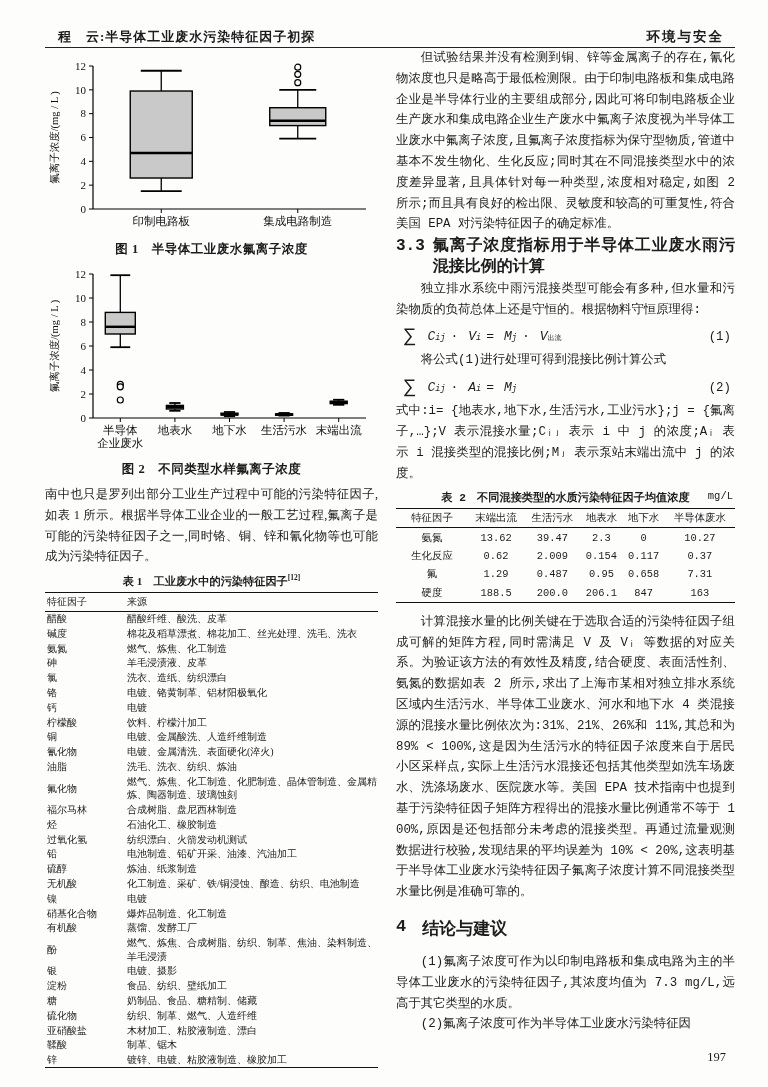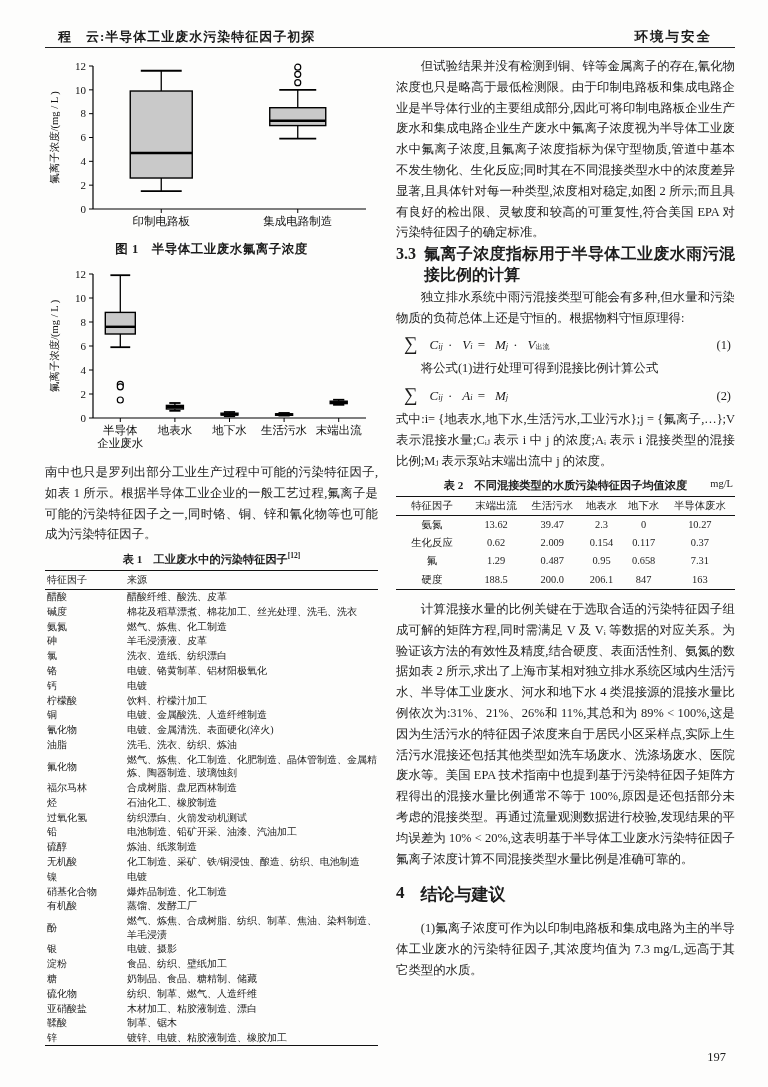--- a/index.html
+++ b/index.html
@@ -1,23 +1,23 @@
 <!DOCTYPE html>
 <html><head>
 <meta charset="utf-8">
 <style>
   html,body{margin:0;padding:0;background:#e8e8e8;}
   .page{position:relative;width:768px;height:1087px;background:#fdfdfc;margin:0 auto;
         font-family:"Liberation Serif","DejaVu Serif",serif;color:#1c1c1c;overflow:hidden;}
   .hdr-left{position:absolute;left:58px;top:28px;font-size:13px;font-weight:bold;letter-spacing:1px;}
-  .hdr-right{position:absolute;right:56px;top:28px;font-size:13.5px;font-weight:bold;letter-spacing:2px;}
+  .hdr-right{position:absolute;right:44px;top:28px;font-size:13.5px;font-weight:bold;letter-spacing:2px;}
   .hdr-rule{position:absolute;left:45px;right:33px;top:47px;border-top:1.6px solid #222;}
 
   .col-left{position:absolute;left:45px;top:56px;width:333px;}
-  .col-right{position:absolute;left:396px;top:56px;width:339px;}
+  .col-right{position:absolute;left:396px;top:48px;width:339px;font-family:Liberation Mono, monospace;}
 
   .body-text{font-size:12.4px;line-height:20.8px;text-align:justify;word-break:break-all;margin:0;}
   .indent{text-indent:2em;}
 
   .fig{margin:0 0 2px 0;}
   svg text{font-family:"Liberation Serif","DejaVu Serif",serif;fill:#111;}
   .fig-caption{font-size:12.5px;font-weight:bold;text-align:center;margin:1px 0 6px 0;letter-spacing:0.5px;}
 
   .tbl-caption{font-size:11.2px;font-weight:bold;text-align:center;margin:6px 0 3px 0;position:relative;}
   .tbl-caption .unit{position:absolute;right:2px;font-weight:normal;font-size:10.5px;}
@@ -157,20 +157,21 @@
           <line x1="230.6" y1="150.4" x2="247.6" y2="150.4" stroke="#000" stroke-width="2.4"></line>
           <line x1="293.7" y1="154" x2="293.7" y2="158" stroke="#000" stroke-width="1"></line>
           <text x="293.7" y="170" text-anchor="middle" font-size="11.5">末端出流</text>
           <line x1="293.7" y1="135.76" x2="293.7" y2="137.2" stroke="#000" stroke-width="1.3"></line>
           <line x1="293.7" y1="139.6" x2="293.7" y2="140.8" stroke="#000" stroke-width="1.3"></line>
           <line x1="288.09" y1="135.76" x2="299.31" y2="135.76" stroke="#000" stroke-width="1.8"></line>
           <line x1="288.09" y1="140.8" x2="299.31" y2="140.8" stroke="#000" stroke-width="1.8"></line>
           <rect x="285.2" y="137.2" width="17" height="2.4000000000000057" fill="#c9c9c9" stroke="#000" stroke-width="1.4"></rect>
           <line x1="285.2" y1="138.4" x2="302.2" y2="138.4" stroke="#000" stroke-width="2.4"></line>
         </svg>
+      <div class="fig-caption">图 2　不同类型水样氟离子浓度</div>
     </div>
 
     <p class="body-text">南中也只是罗列出部分工业生产过程中可能的污染特征因子,如表 1 所示。根据半导体工业企业的一般工艺过程,氟离子是可能的污染特征因子之一,同时铬、铜、锌和氰化物等也可能成为污染特征因子。</p>
 
     <div class="tbl-caption">
       <span>表 1　工业废水中的污染特征因子</span><sup>[12]</sup>
     </div>
     <table class="tbl t1">
       <thead>
         <tr>
@@ -394,16 +395,17 @@
     </table>
 
     <p class="body-text indent" style="margin-top:9px;">计算混接水量的比例关键在于选取合适的污染特征因子组成可解的矩阵方程,同时需满足 V 及 Vᵢ 等数据的对应关系。为验证该方法的有效性及精度,结合硬度、表面活性剂、氨氮的数据如表 2 所示,求出了上海市某相对独立排水系统区域内生活污水、半导体工业废水、河水和地下水 4 类混接源的混接水量比例依次为:31%、21%、26%和 11%,其总和为 89% &lt; 100%,这是因为生活污水的特征因子浓度来自于居民小区采样点,实际上生活污水混接还包括其他类型如洗车场废水、洗涤场废水、医院废水等。美国 EPA 技术指南中也提到基于污染特征因子矩阵方程得出的混接水量比例通常不等于 100%,原因是还包括部分未考虑的混接类型。再通过流量观测数据进行校验,发现结果的平均误差为 10% &lt; 20%,这表明基于半导体工业废水污染特征因子氟离子浓度计算不同混接类型水量比例是准确可靠的。</p>
 
     <div class="h4">
       <span class="num">4</span>
       <span>结论与建议</span>
     </div>
 
     <p class="body-text indent">(1)氟离子浓度可作为以印制电路板和集成电路为主的半导体工业废水的污染特征因子,其浓度均值为 7.3 mg/L,远高于其它类型的水质。</p>
+    <p class="body-text indent">(2)氟离子浓度可作为半导体工业废水污染特征因</p>
   </div>
 
   <div class="page-number">197</div>
 </div>
 
 </body></html>

